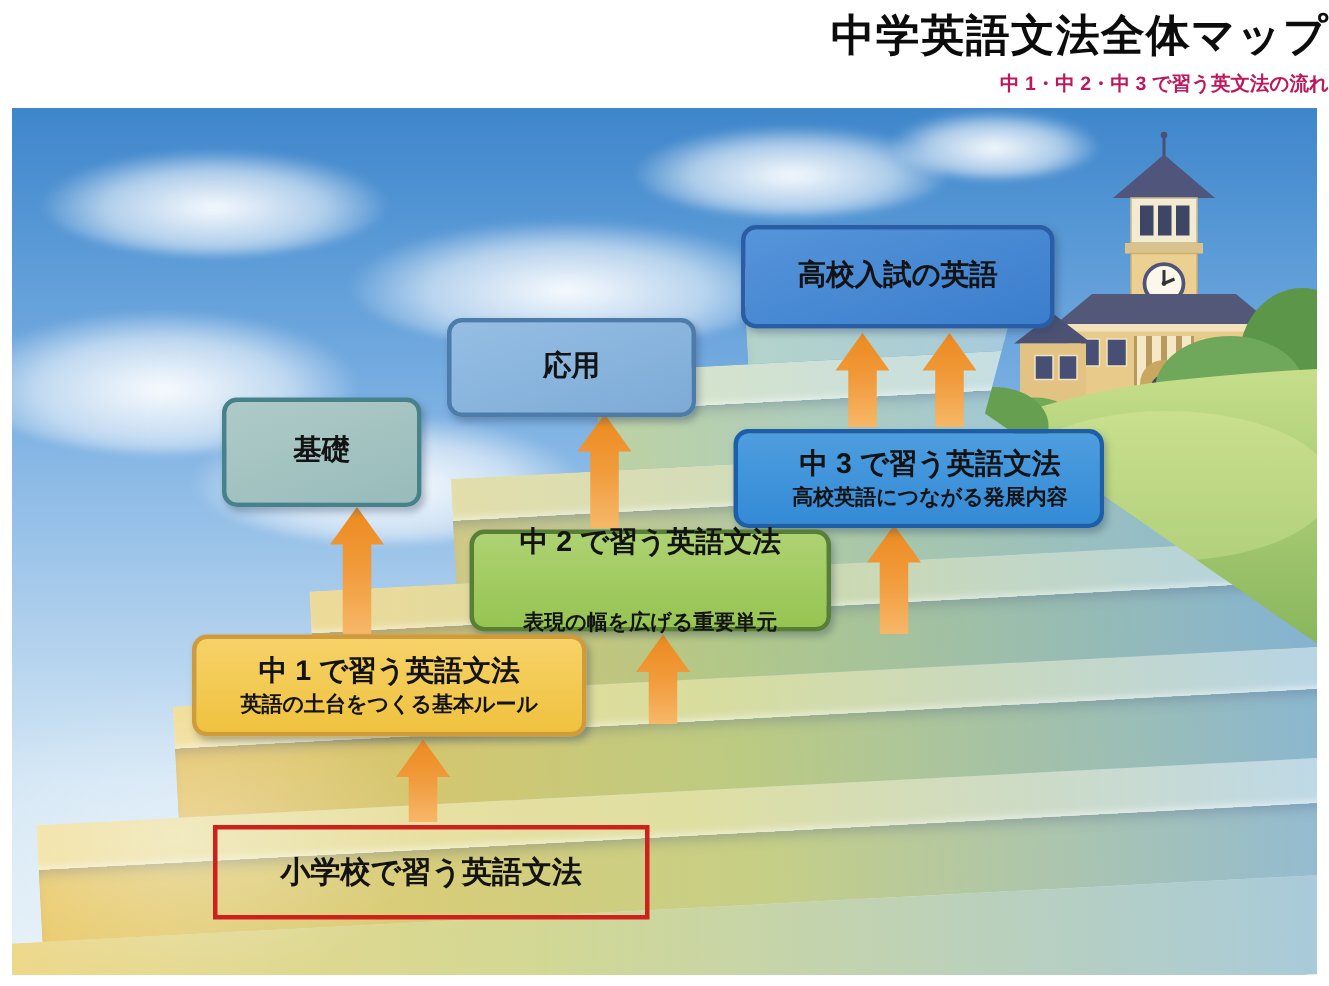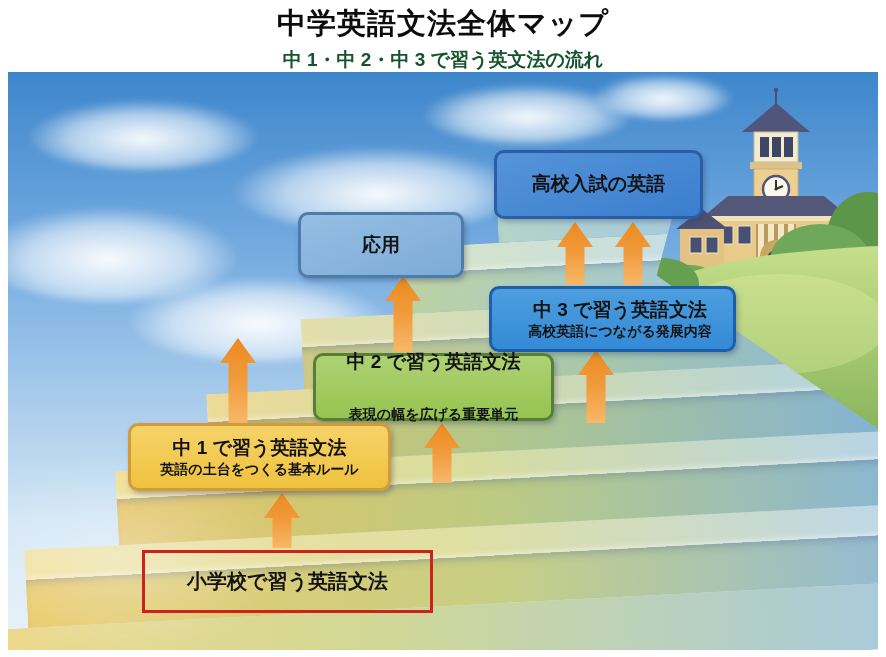--- a/index.html
+++ b/index.html
@@ -2,23 +2,23 @@
 <html><head>
 <meta charset="utf-8">
 <style>
   html,body{margin:0;padding:0;}
   body{
     width:886px;height:657px;position:relative;background:#ffffff;
     font-family:"Liberation Sans","DejaVu Sans",sans-serif;color:#111;
     overflow:hidden;
   }
   
-  .header{position:absolute;top:0;left:0;width:886px;height:72px;text-align:center;background:#fff;z-index:50;}
+  .header{position:absolute;top:0;left:0;width:886px;height:72px;text-align:right;background:#fff;z-index:50;}
   .title{margin:0;padding-top:4px;font-size:29px;font-weight:800;letter-spacing:1px;color:#0c0c0c;}
-  .subtitle{margin:0;padding-top:3px;font-size:19px;font-weight:700;color:#14532d;}
+  .subtitle{margin:0;padding-top:3px;font-size:13px;font-weight:700;color:#be185d;}
 
   
   .illust{
     position:absolute;left:8px;top:72px;width:870px;height:578px;overflow:hidden;
     background:linear-gradient(180deg,#3e86cb 0%,#5d9cd8 18%,#82b4e4 38%,#abcdec 58%,#d3e6f4 78%,#e8f2f8 100%);
   }
   .cloud{position:absolute;border-radius:50%;
     background:radial-gradient(ellipse at 50% 55%,rgba(255,255,255,.95) 0%,rgba(255,255,255,.55) 45%,rgba(255,255,255,0) 72%);
     filter:blur(3px);}
   .haze{position:absolute;border-radius:50%;
@@ -183,20 +183,23 @@
   <div class="up-arrow" style="left:607px;top:150px;height:63px;"></div>
 
   <div class="lbox bx-exam" style="left:486px;top:78px;width:203px;height:63px;">
     <span class="l1">高校入試の英語</span>
   </div>
 
   <div class="lbox bx-adv" style="left:290px;top:140px;width:160px;height:60px;justify-content:center;">
     <span class="l1">応用</span>
   </div>
 
+  <div class="lbox bx-kiso" style="left:140px;top:193px;width:127px;height:67px;">
+    <span class="l1">基礎</span>
+  </div>
 
   <div class="lbox bx-c3" style="left:481px;top:214px;width:226px;height:60px;">
     <span class="l1">中 3 で習う英語文法</span>
     <span class="l2">高校英語につながる発展内容</span>
   </div>
 
   <div class="lbox bx-c2" style="left:305px;top:281px;width:235px;height:62px;gap:31px;">
     <span class="l1">中 2 で習う英語文法</span>
     <span class="l2">表現の幅を広げる重要単元</span>
   </div>

